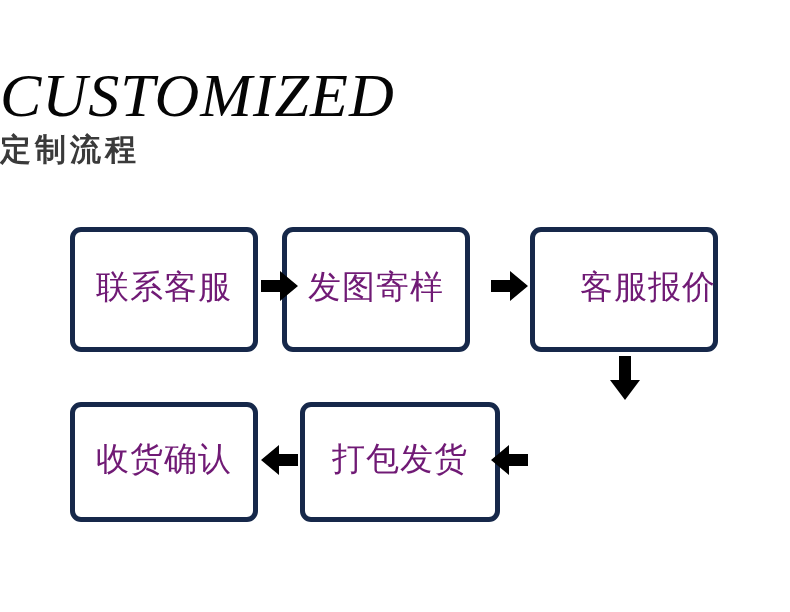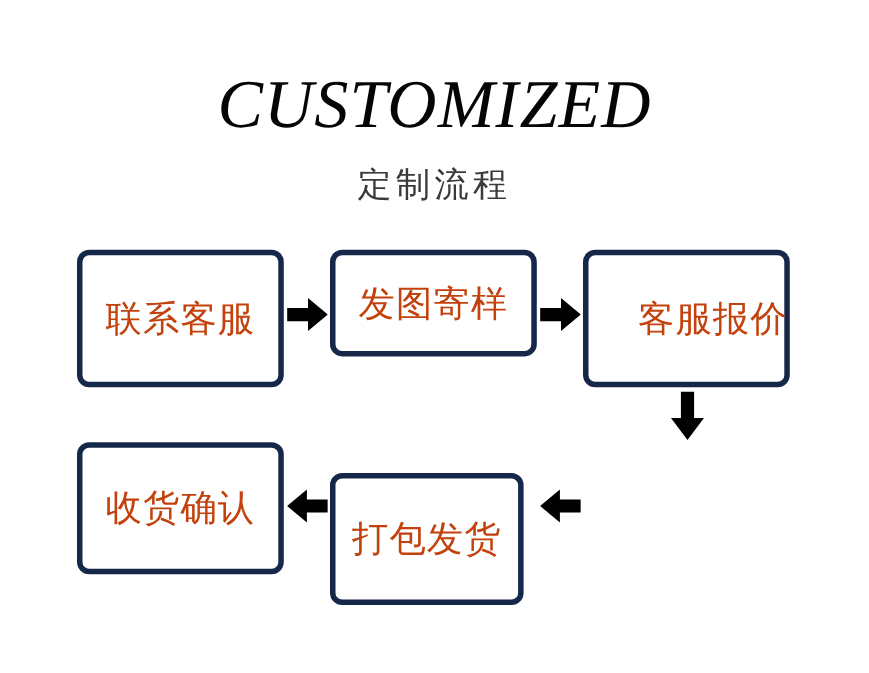--- a/index.html
+++ b/index.html
@@ -22,70 +22,70 @@
     height: 612px;
     background: #ffffff;
   }
 
   
   .title-block {
     position: absolute;
     left: 0;
     top: 62px;
     width: 790px;
-    text-align: center;
+    text-align: left;
   }
   .main-title {
     font-family: "Liberation Serif", "DejaVu Serif", serif;
     font-style: italic;
     font-weight: 400;
     font-size: 62px;
     line-height: 66px;
     letter-spacing: 1px;
     color: #050505;
     white-space: nowrap;
   }
   .sub-title {
     font-family: "Liberation Serif", "DejaVu Serif", serif;
-    font-weight: 400;
+    font-weight: 700;
     font-size: 31px;
     line-height: 40px;
     letter-spacing: 4px;
     color: #3a3a3a;
-    margin-top: 20px;
+    margin-top: 2px;
     white-space: nowrap;
   }
 
   
   .flow-box {
     position: absolute;
     box-sizing: border-box;
     background: #ffffff;
     border: 5px solid #16284a;
     border-radius: 11px;
     display: flex;
     align-items: center;
     justify-content: center;
   }
   .flow-box .box-label {
-    font-family: Liberation Sans, sans-serif;
+    font-family: Liberation Mono, monospace;
     font-size: 33px;
     line-height: 36px;
     letter-spacing: 1px;
-    color: #c2410c;
+    color: #701a75;
     white-space: nowrap;
   }
 
   
   #box-1 { left: 70px;  top: 227px; width: 188px; height: 125px; }
-  #box-2 { left: 300px; top: 227px; width: 188px; height: 97px; }
+  #box-2 { left: 282px; top: 227px; width: 188px; height: 125px; }
   #box-3 { left: 530px; top: 227px; width: 188px; height: 125px; padding-left: 48px; }
   
   #box-4 { left: 70px;  top: 402px; width: 188px; height: 120px; }
-  #box-5 { left: 300px; top: 402px; width: 176px; height: 120px; margin-top: 28px; }
+  #box-5 { left: 300px; top: 402px; width: 200px; height: 120px; }
   #box-6 { left: 530px; top: 402px; width: 188px; height: 120px; }
 
   
   .arrow {
     position: absolute;
   }
   .arrow svg { display: block; }
 
   #arrow-1 { left: 261px; top: 269px; width: 37px; height: 34px; }
   #arrow-2 { left: 491px; top: 269px; width: 37px; height: 34px; }

